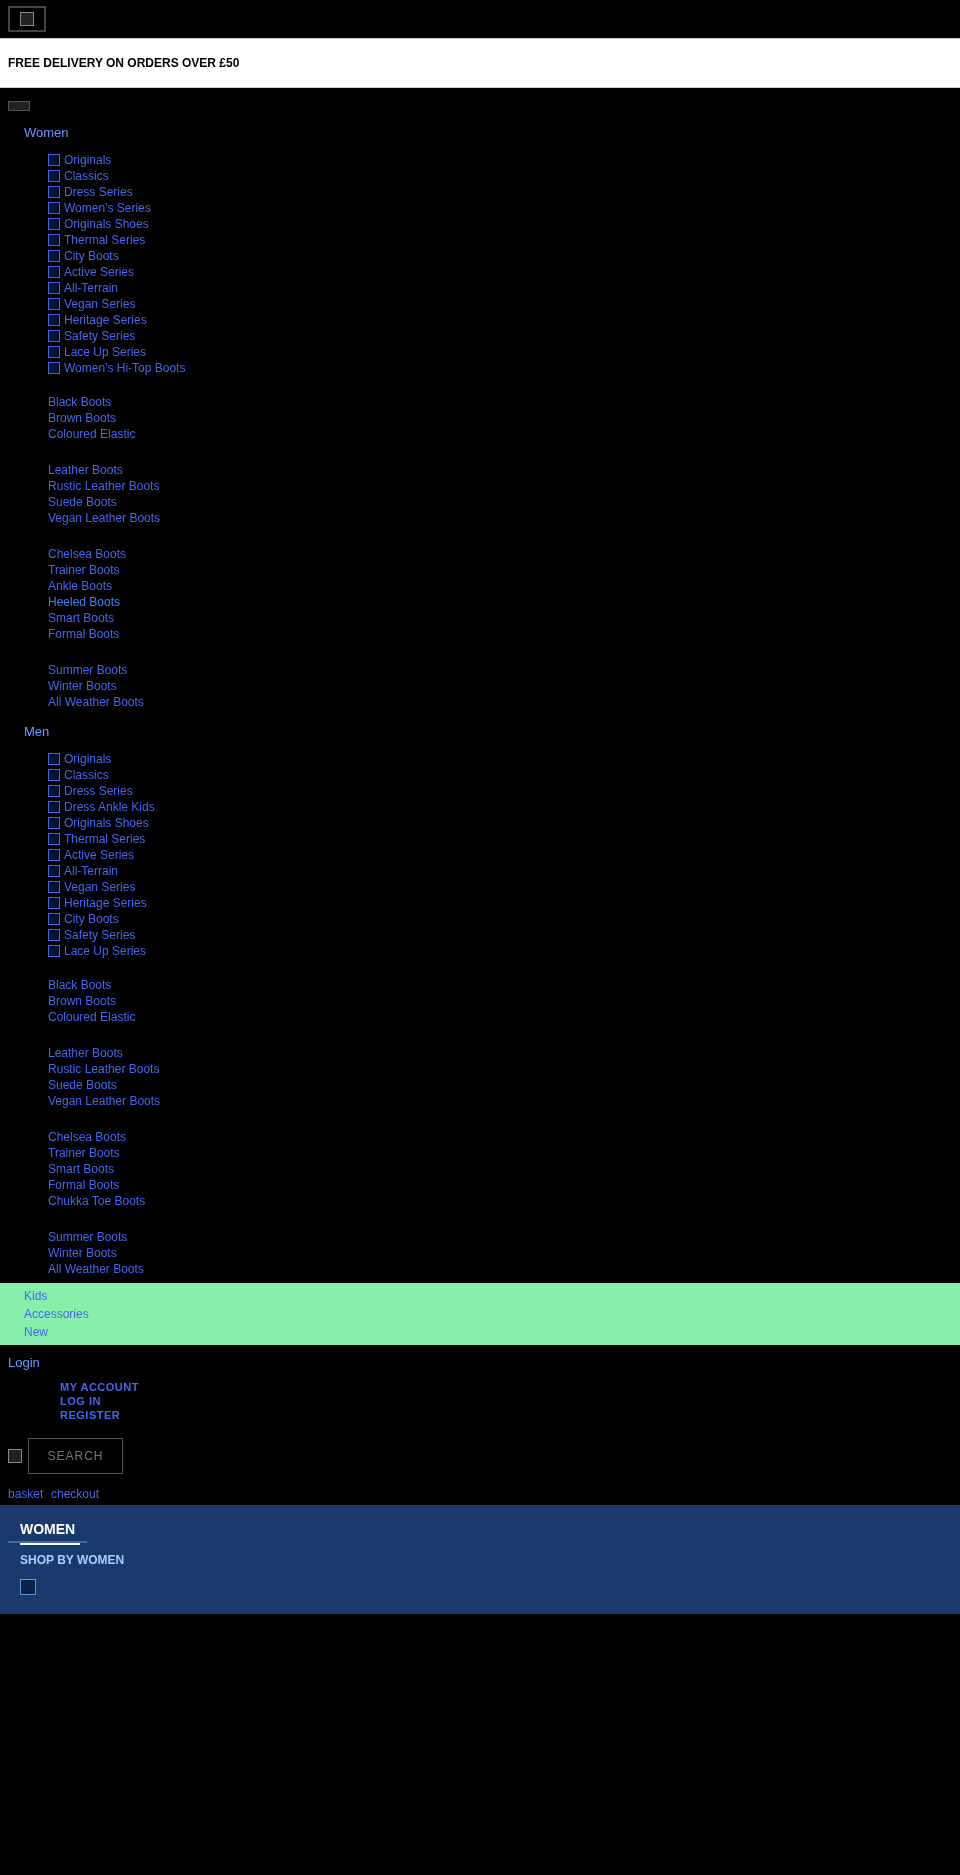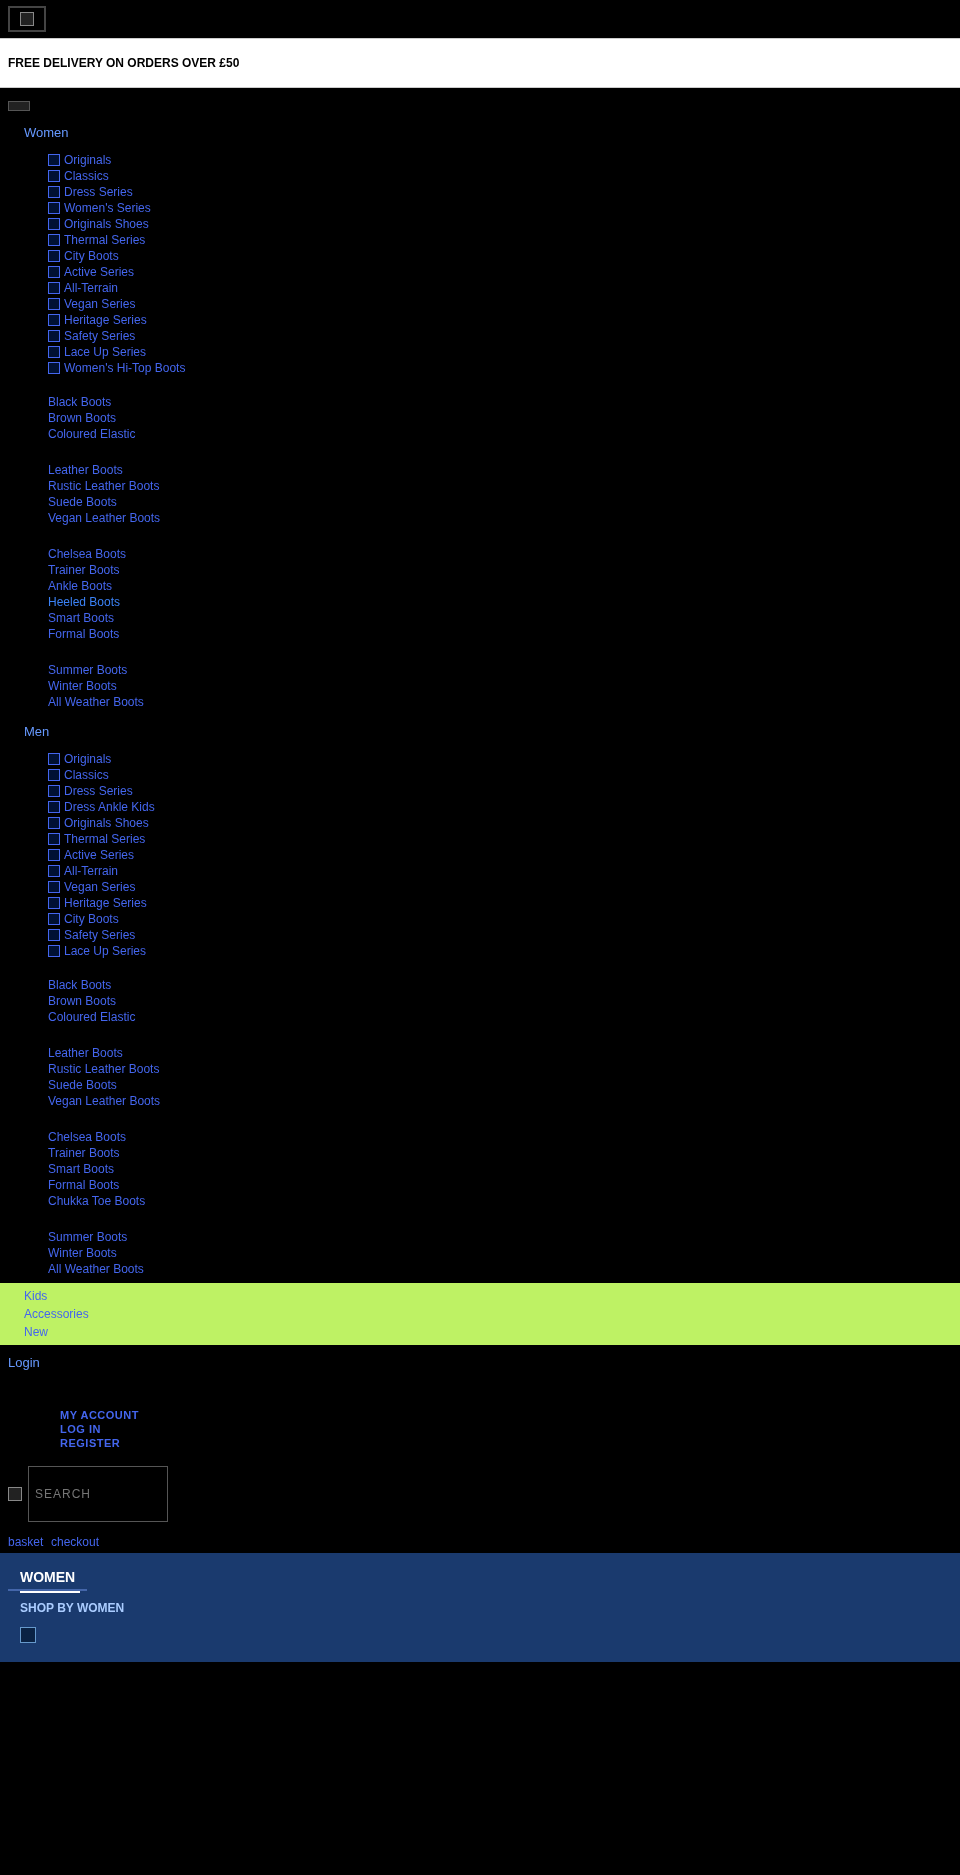--- a/index.html
+++ b/index.html
@@ -115,21 +115,21 @@
       padding: 1px 0;
       cursor: pointer;
     }
 
     .nav-divider {
       height: 8px;
     }
 
     
     .bottom-nav {
-      background: #bef264;
+      background: #86efac;
       padding: 4px 8px;
     }
 
     .bottom-nav a {
       color: #4466ee;
       font-size: 12px;
       display: block;
       padding: 2px 16px;
       text-decoration: none;
       cursor: pointer;
@@ -166,24 +166,25 @@
       height: 14px;
       border: 1px solid #888;
       background: #222;
       display: inline-block;
       flex-shrink: 0;
     }
     .search-input {
       background: #000;
       border: 1px solid #555;
       color: #aaa;
-      padding: 20px 6px;
-      font-size: 12px;
-      width: 140px;
+      padding: 10px 6px;
+      font-size: 12px;
+      width: 95px;
       letter-spacing: 1px;
+      text-align: center;
     }
 
     
     .breadcrumb-bar {
       background: #000;
       padding: 4px 8px;
     }
     .breadcrumb-bar a {
       color: #4466ee;
       font-size: 12px;
@@ -226,21 +227,20 @@
       width: 16px;
       height: 16px;
       border: 1px solid #6699cc;
       display: inline-block;
       background: #0a2244;
     }
 
     
     .account-links {
       padding: 4px 16px 4px 52px;
-      margin-top: 28px;
     }
     .account-links a {
       color: #4466ee;
       font-size: 11px;
       display: block;
       text-decoration: none;
       padding: 1px 0;
       font-weight: bold;
       letter-spacing: 0.5px;
     }

